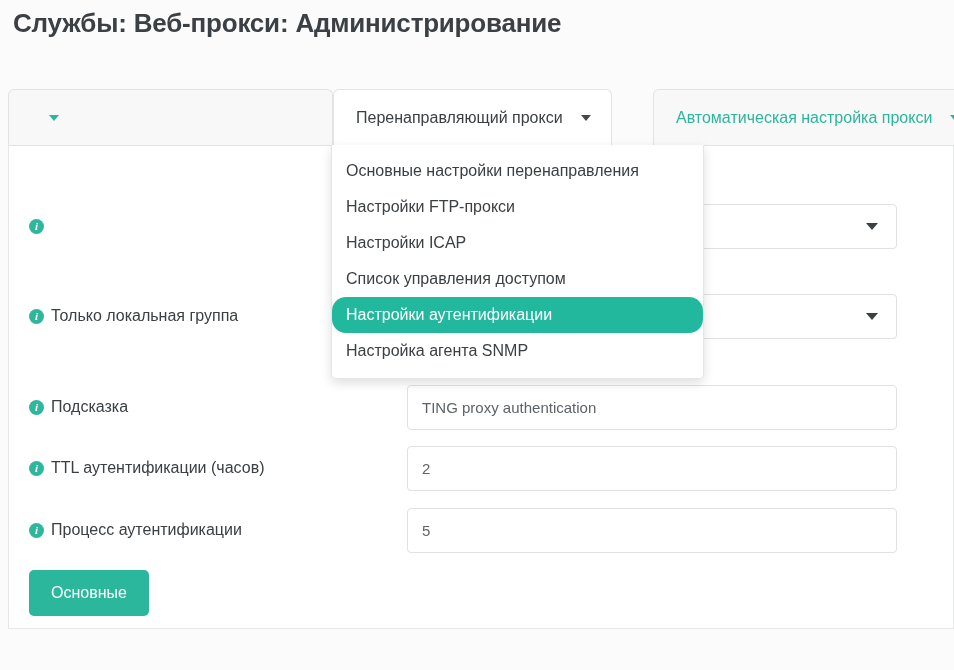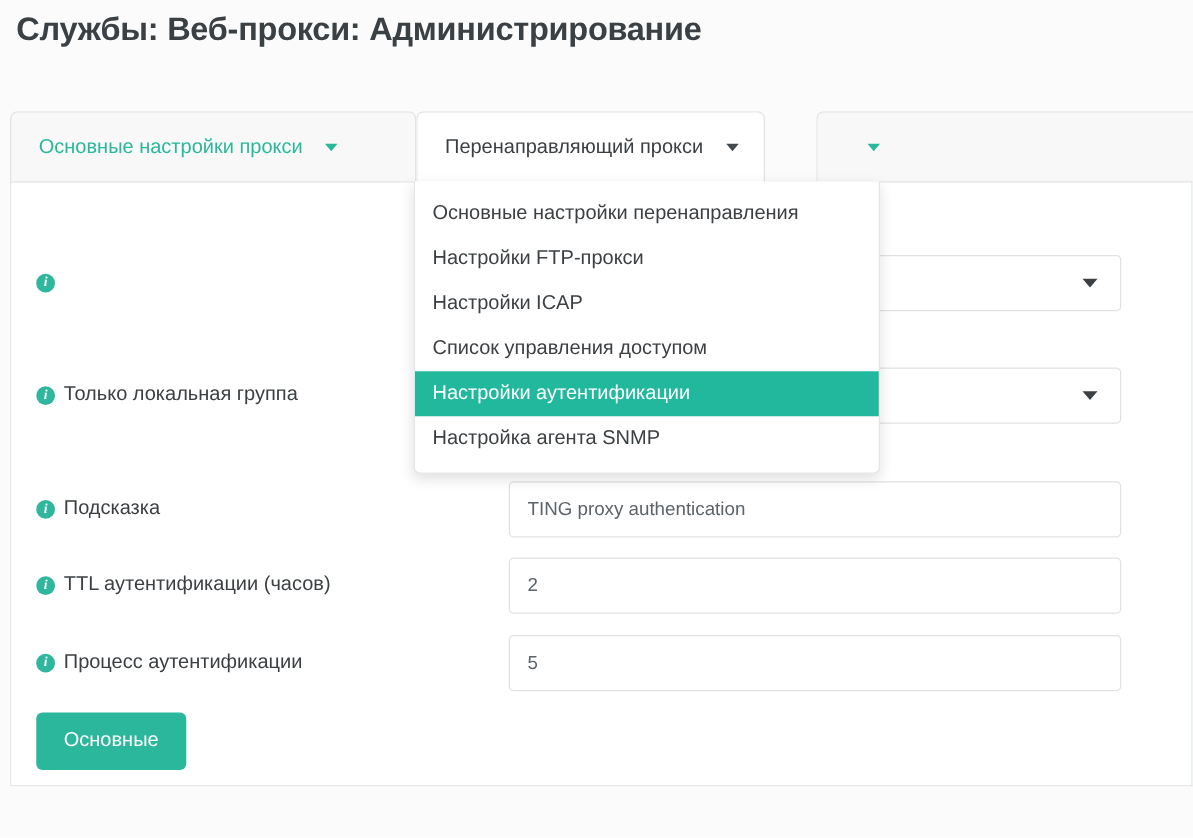--- a/index.html
+++ b/index.html
@@ -199,20 +199,21 @@
     padding: 0 14px;
     font-size: 16px;
     color: #3c4043;
     white-space: nowrap;
     cursor: pointer;
     user-select: none;
   }
   .menu-item.selected {
     background: #22b89e;
     color: #ffffff;
+    border-radius: 14px;
   }
 </style>
 </head>
 <body>
 
 <div id="page-title">Службы: Веб-прокси: Администрирование</div>
 
 <div id="content-panel">
 
   <div class="form-row" id="row-0">
@@ -274,28 +275,28 @@
         <span class="txt-value">5</span>
       </div>
     </div>
   </div>
 
   <button id="apply-button">Основные</button>
 </div>
 
 <div id="tabbar">
   <div class="tab" id="tab-0">
-    <span class="tab-label">Основные настройки прокси</span>
     <span class="caret"></span>
   </div>
   <div class="tab active" id="tab-1">
     <span class="tab-label">Перенаправляющий прокси</span>
     <span class="caret"></span>
   </div>
   <div class="tab" id="tab-2">
+    <span class="tab-label">Автоматическая настройка прокси</span>
     <span class="caret"></span>
   </div>
 </div>
 
 <div id="dropdown-menu">
   <div class="menu-item">
     <span>Основные настройки перенаправления</span>
   </div>
   <div class="menu-item">
     <span>Настройки FTP-прокси</span>

